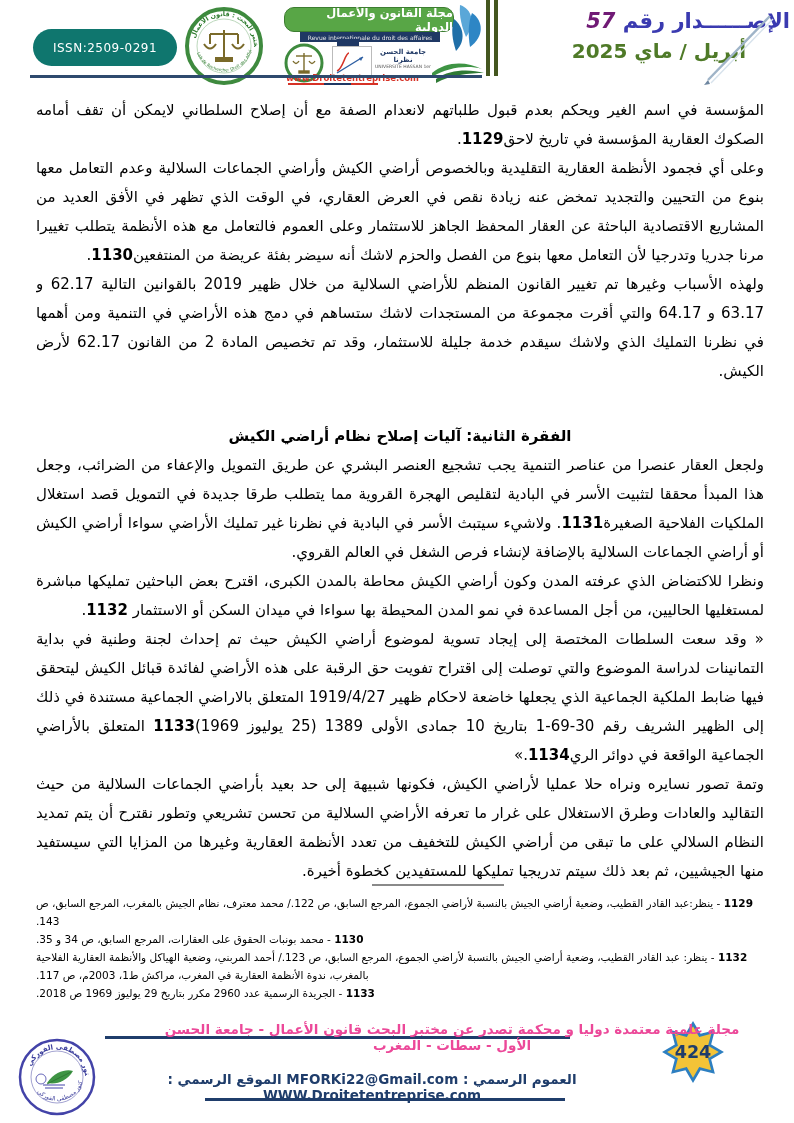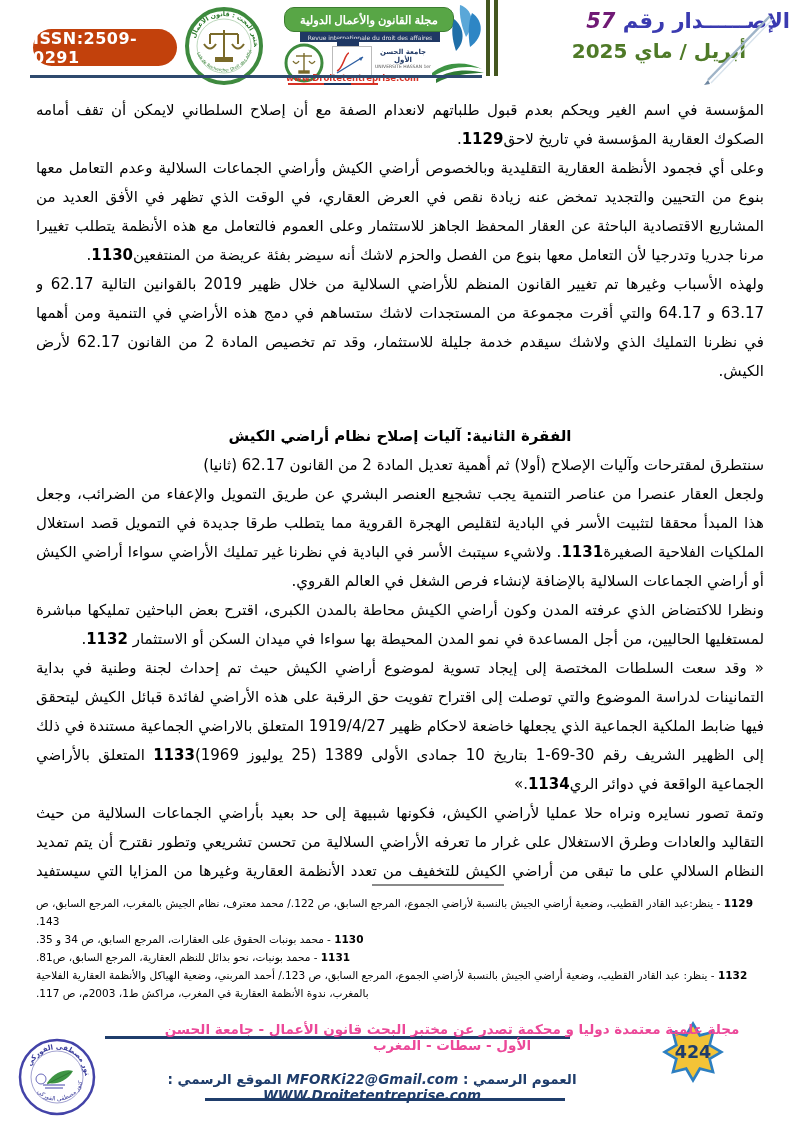--- a/index.html
+++ b/index.html
@@ -1,28 +1,28 @@
 <!DOCTYPE html>
 <html lang="ar"><head>
 <meta charset="utf-8">
 <style>
   html,body{margin:0;padding:0;background:#fff;}
   #page{position:relative;width:794px;height:1123px;margin:0 auto;background:#ffffff;overflow:hidden;
         font-family:"DejaVu Sans",sans-serif;color:#000;}
 
   
   #header{position:absolute;top:0;left:0;right:0;height:95px;}
-  .issn-pill{position:absolute;left:33px;top:29px;width:144px;height:37px;background:#c2410c;
+  .issn-pill{position:absolute;left:33px;top:29px;width:144px;height:37px;background:#0f766e;
              border-radius:19px;display:flex;align-items:center;justify-content:center;
-             color:#fff;font-weight:bold;font-size:16px;letter-spacing:.5px;}
+             color:#fff;font-weight:normal;font-size:12px;letter-spacing:.5px;}
   .lab-logo{position:absolute;left:184px;top:6px;}
   .journal-logo{position:absolute;left:278px;top:3px;width:206px;height:84px;}
   .jl-banner{position:absolute;left:6px;top:4px;width:168px;height:23px;background:#58a646;
              border:1px solid #3c7d31;border-radius:10px;display:flex;align-items:center;justify-content:center;
-             color:#fff;font-weight:bold;font-size:11.5px;direction:rtl;font-family:Liberation Serif, serif;}
+             color:#fff;font-weight:bold;font-size:11.5px;direction:rtl;}
   .jl-strip{position:absolute;left:22px;top:29px;width:140px;height:10px;background:#1f3864;
             display:flex;align-items:center;justify-content:center;color:#e8e8e8;font-size:6px;}
   .jl-chart{position:absolute;left:54px;top:43px;width:38px;height:30px;background:#fff;border:1px solid #bbb;}
   .jl-chart .nav-block{position:absolute;left:4px;top:-8px;width:22px;height:7px;background:#1f3864;}
   .jl-univ{position:absolute;left:96px;top:45px;width:58px;text-align:center;direction:rtl;}
   .jl-univ .ar{font-size:7px;color:#1f3864;font-weight:bold;}
   .jl-univ .fr{font-size:4.5px;color:#555;}
   .jl-url{position:absolute;left:8px;top:70px;font-size:8.5px;font-weight:bold;color:#d63226;}
   .jl-url-bar{position:absolute;left:10px;top:80px;height:2px;width:90px;
               background:linear-gradient(to right,#d63226 0 40%,#1f3864 40% 70%,#d63226 70%);}
@@ -49,21 +49,21 @@
   .footnote{font-size:10.5px;line-height:18px;text-align:left;}
   .footnote b{font-weight:bold;}
 
   
   .footer-rule-top{position:absolute;left:105px;top:1036px;width:465px;height:3px;background:#1f3d6b;}
   .footer-rule-bottom{position:absolute;left:205px;top:1098px;width:360px;height:3px;background:#1f3d6b;}
   .footer-line1{position:absolute;left:150px;right:40px;top:1021px;direction:rtl;text-align:center;
                 font-size:13.5px;font-weight:bold;color:#ec4899;}
   .footer-line2{position:absolute;left:100px;right:150px;top:1071px;direction:rtl;text-align:center;
                 font-size:13.5px;font-weight:bold;color:#1f3d6b;}
-  .footer-line2 .lat{direction:ltr;unicode-bidi:embed;font-style:italic;}
+  .footer-line2 .lat{direction:ltr;unicode-bidi:embed;}
   .page-badge{position:absolute;left:660px;top:1019px;}
   .seal{position:absolute;left:17px;top:1037px;}
 </style>
 </head>
 <body>
 
 <div id="page">
 
   <div id="header">
 
@@ -116,21 +116,21 @@
       </svg>
       <div class="jl-chart">
         <div class="nav-block"></div>
         <svg width="36" height="28" viewBox="0 0 36 28">
           <path d="M4 24 C 10 22, 12 6, 16 6" stroke="#d63226" stroke-width="1.6" fill="none"></path>
           <line x1="4" y1="26" x2="30" y2="10" stroke="#2e5fa3" stroke-width="1.4"></line>
           <polygon points="30,10 26,11 28,14" fill="#2e5fa3"></polygon>
         </svg>
       </div>
       <div class="jl-univ">
-        <div class="ar">جامعة الحسن الأول</div>
+        <div class="ar">جامعة الحسن نظرنا</div>
         <div class="fr">UNIVERSITE HASSAN 1er</div>
       </div>
       <svg width="62" height="84" viewBox="0 0 62 84" style="position:absolute;left:148px;top:0;">
         <path d="M34 2 C 46 6, 50 20, 40 34 C 36 24, 33 14, 34 2 Z" fill="#5aa7d8"></path>
         <path d="M46 10 C 58 18, 58 34, 44 44 C 42 32, 42 20, 46 10 Z" fill="#2e86c5"></path>
         <path d="M28 16 C 38 24, 40 38, 30 48 C 26 36, 25 26, 28 16 Z" fill="#1f6fa8"></path>
         <path d="M6 70 C 20 58, 40 58, 56 66 C 42 62, 22 64, 6 74 Z" fill="#3e9444"></path>
         <path d="M10 76 C 24 66, 44 66, 58 70 C 44 70, 24 72, 10 80 Z" fill="#2f7a35"></path>
       </svg>
       <div class="jl-url">www.Droitetentreprise.com</div>
@@ -157,34 +157,33 @@
       <line x1="77" y1="7" x2="15" y2="71" stroke="#d7e2ec" stroke-width="1.4"></line>
       <polygon points="12,68 8,73 14,72" fill="#6e86a0"></polygon>
     </svg>
   </div>
 
   <div id="body-text">
       <div class="para"><span>المؤسسة في اسم الغير ويحكم بعدم قبول طلباتهم لانعدام الصفة مع أن إصلاح السلطاني لايمكن أن تقف أمامه الصكوك العقارية المؤسسة في تاريخ لاحق</span><span class="b">1129</span><span>.</span></div>
       <div class="para"><span>وعلى أي فجمود الأنظمة العقارية التقليدية وبالخصوص أراضي الكيش وأراضي الجماعات السلالية وعدم التعامل معها بنوع من التحيين والتجديد تمخض عنه زيادة نقص في العرض العقاري، في الوقت الذي تظهر في الأفق العديد من المشاريع الاقتصادية الباحثة عن العقار المحفظ الجاهز للاستثمار وعلى العموم فالتعامل مع هذه الأنظمة يتطلب تغييرا مرنا جدريا وتدرجيا لأن التعامل معها بنوع من الفصل والحزم لاشك أنه سيضر بفئة عريضة من المنتفعين</span><span class="b">1130</span><span>.</span></div>
       <div class="para"><span>ولهذه الأسباب وغيرها تم تغيير القانون المنظم للأراضي السلالية  من خلال ظهير 2019 بالقوانين التالية 62.17 و 63.17 و 64.17 والتي أقرت مجموعة من المستجدات لاشك ستساهم في دمج هذه الأراضي في التنمية ومن أهمها في نظرنا التمليك الذي ولاشك سيقدم خدمة جليلة للاستثمار، وقد تم تخصيص المادة 2 من القانون 62.17 لأرض الكيش.</span></div>
       <div class="para heading"><span class="b">الفقرة الثانية: آليات إصلاح نظام أراضي الكيش</span></div>
-      <div class="para"><span>سنتطرق لمقترحات وآليات الإصلاح (أولا) ثم أهمية تعديل المادة 2 من القانون 62.17  (ثانيا)</span></div>
       <div class="para"><span>ولجعل العقار عنصرا من عناصر التنمية يجب تشجيع العنصر البشري عن طريق التمويل والإعفاء من الضرائب، وجعل هذا المبدأ محققا لتثبيت الأسر في البادية لتقليص الهجرة القروية مما يتطلب طرقا جديدة في التمويل قصد استغلال الملكيات الفلاحية الصغيرة</span><span class="b">1131</span><span>. ولاشيء سيتبث الأسر في البادية في نظرنا غير تمليك الأراضي سواءا أراضي الكيش أو أراضي الجماعات السلالية بالإضافة لإنشاء فرص الشغل في العالم القروي.</span></div>
       <div class="para"><span>ونظرا للاكتضاض الذي عرفته المدن وكون أراضي الكيش محاطة بالمدن الكبرى، اقترح بعض الباحثين تمليكها مباشرة لمستغليها الحاليين، من أجل المساعدة في نمو المدن المحيطة بها سواءا في ميدان السكن أو الاستثمار </span><span class="b">1132</span><span>.</span></div>
       <div class="para"><span>« وقد سعت السلطات المختصة إلى إيجاد تسوية لموضوع أراضي الكيش حيث تم إحداث لجنة وطنية في بداية التمانينات لدراسة الموضوع والتي توصلت إلى اقتراح تفويت حق الرقبة على هذه الأراضي لفائدة قبائل الكيش ليتحقق فيها ضابط الملكية الجماعية الذي يجعلها خاضعة لاحكام ظهير 1919/4/27 المتعلق بالاراضي الجماعية مستندة في ذلك إلى الظهير الشريف رقم 30-69-1 بتاريخ 10 جمادى الأولى 1389 (25 يوليوز 1969)</span><span class="b">1133</span><span> المتعلق بالأراضي الجماعية الواقعة في دوائر الري</span><span class="b">1134</span><span>.»</span></div>
       <div class="para"><span>وتمة تصور نسايره ونراه حلا عمليا لأراضي الكيش، فكونها شبيهة إلى حد بعيد بأراضي الجماعات السلالية من حيث التقاليد والعادات وطرق الاستغلال على غرار ما تعرفه الأراضي السلالية من تحسن تشريعي وتطور نقترح أن يتم تمديد النظام السلالي على ما تبقى من أراضي الكيش للتخفيف من تعدد الأنظمة العقارية وغيرها من المزايا التي سيستفيد منها الجيشيين، ثم بعد ذلك سيتم تدريجيا تمليكها للمستفيدين كخطوة أخيرة.</span></div>
     </div>
 
   <div id="footnotes">
     <div class="fn-sep"></div>
     <div>
         <div class="footnote"><b>1129</b> - ينظر:عبد القادر القطيب، وضعية أراضي الجيش بالنسبة لأراضي الجموع، المرجع السابق، ص 122./ محمد معترف، نظام الجيش بالمغرب، المرجع السابق، ص 143.</div>
         <div class="footnote"><b>1130</b> - محمد بونبات الحقوق على العقارات، المرجع السابق، ص 34 و 35.</div>
-        <div class="footnote"><b>1131</b> - محمد بونبات، نحو بدائل للنظم العقارية، المرجع السابق، ص81.</div>
         <div class="footnote"><b>1132</b> - ينظر: عبد القادر القطيب، وضعية أراضي الجيش بالنسبة لأراضي الجموع، المرجع السابق، ص 123./ أحمد المربني، وضعية الهياكل والأنظمة العقارية الفلاحية بالمغرب، ندوة الأنظمة العقارية في المغرب، مراكش ط1، 2003م، ص 117.</div>
+        <div class="footnote"><b>1133</b> - الجريدة الرسمية عدد 2960 مكرر بتاريخ 29 يوليوز 1969 ص 2018.</div>
       </div>
   </div>
 
   <div class="footer-rule-top"></div>
 
   <svg class="page-badge" width="66" height="66" viewBox="0 0 64 64">
     <polygon fill="#2d7fc1" points="62,32 49.6,39.3 53.2,53.2 39.3,49.6 32,62 24.7,49.6 10.8,53.2 14.4,39.3 2,32 14.4,24.7 10.8,10.8 24.7,14.4 32,2 39.3,14.4 53.2,10.8 49.6,24.7"></polygon>
     <polygon fill="#f3c337" points="57,32 46.6,38 49.7,49.7 38,46.6 32,57 26,46.6 14.3,49.7 17.4,38 7,32 17.4,26 14.3,14.3 26,17.4 32,7 38,17.4 49.7,14.3 46.6,26"></polygon>
     <text x="32" y="38" text-anchor="middle" font-size="17" font-weight="bold" fill="#1f3d6b">424</text>
   </svg>

